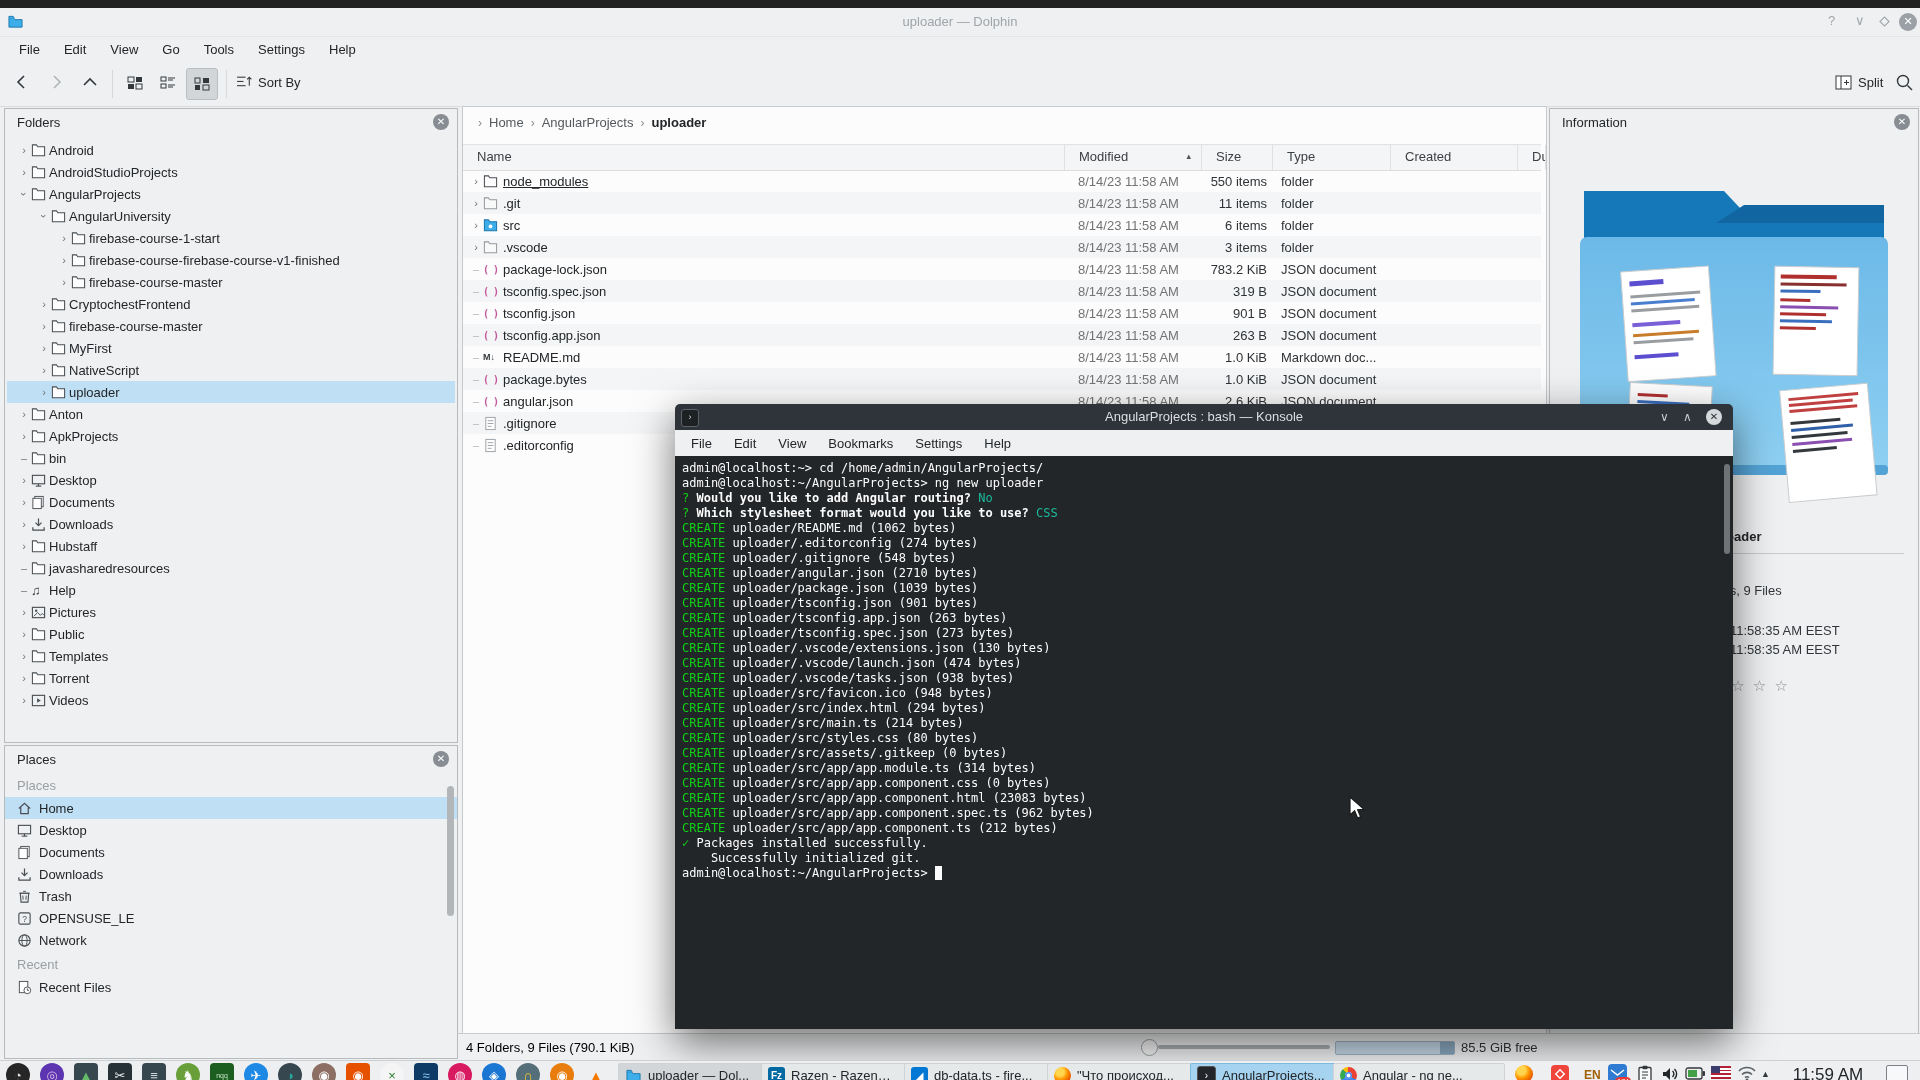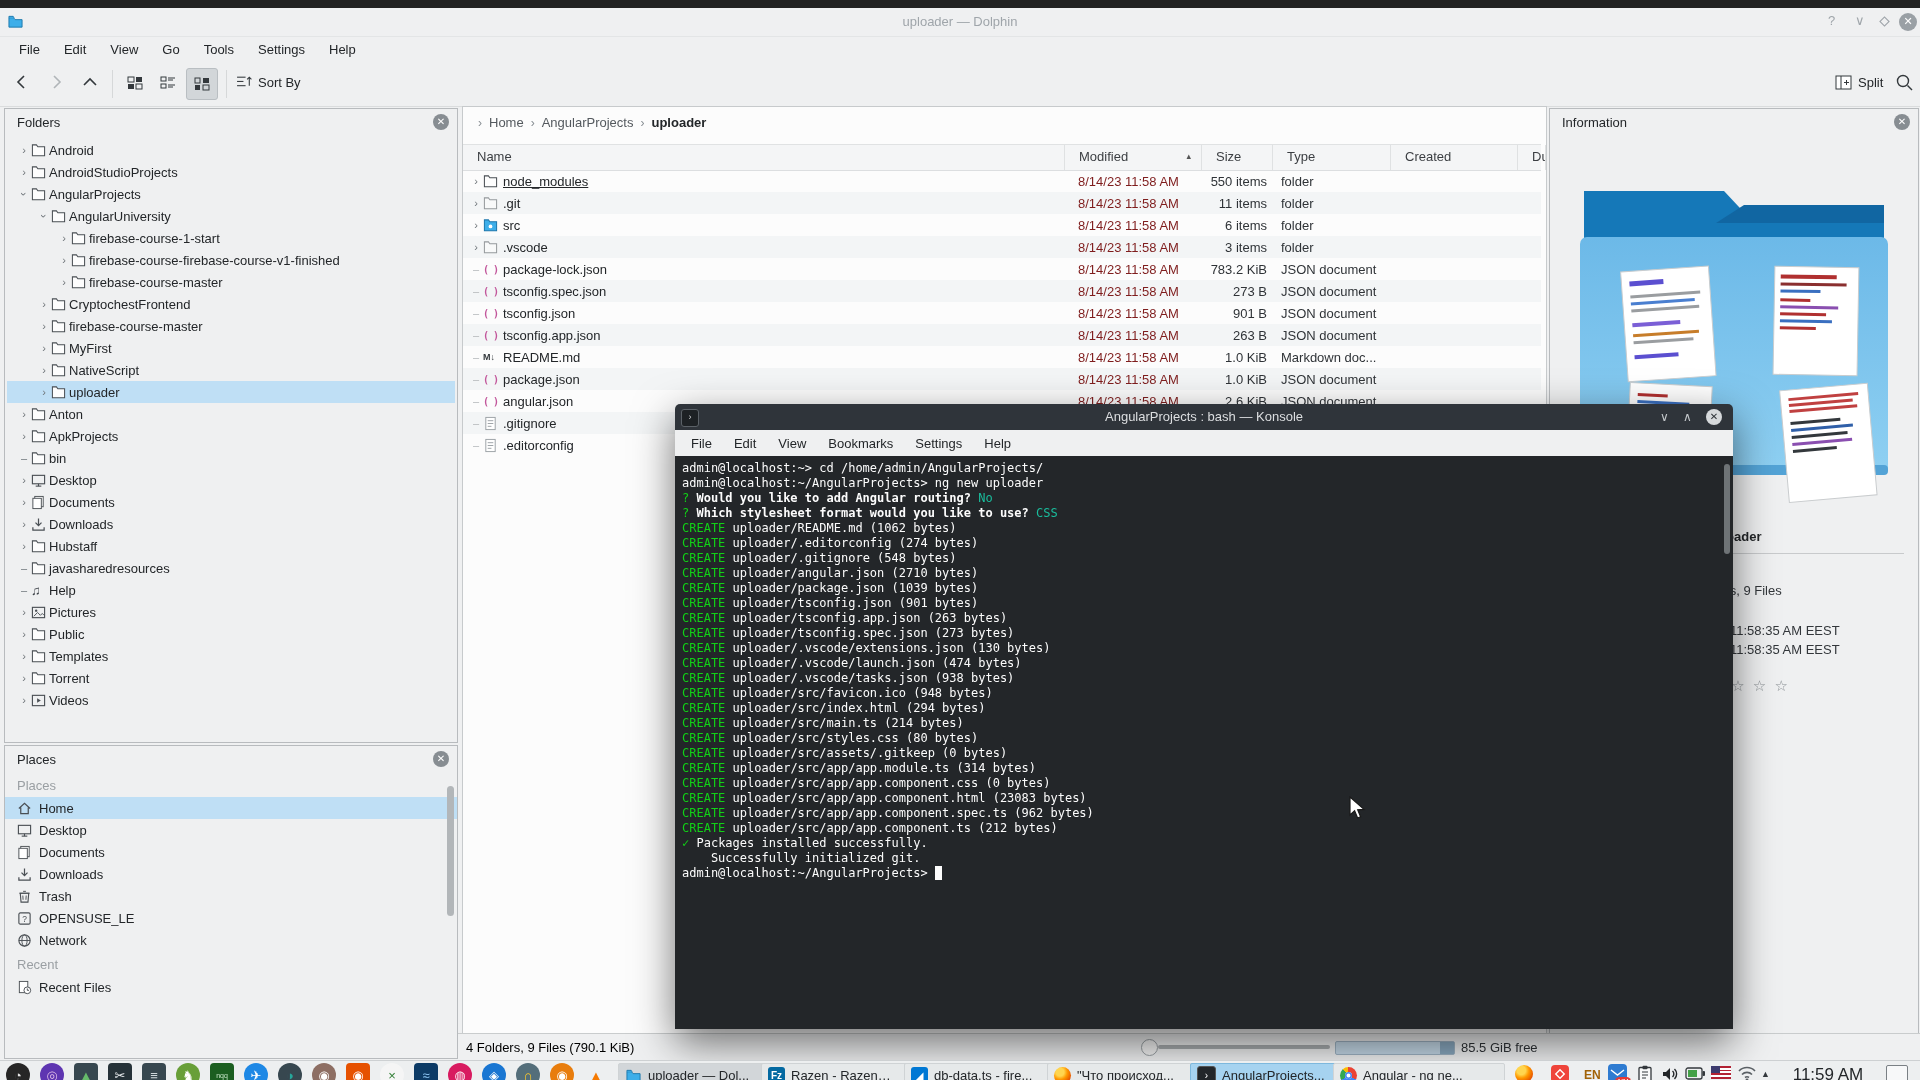--- a/index.html
+++ b/index.html
@@ -37,21 +37,21 @@
   #fhead{position:absolute;left:0px;top:37px;width:1078px;height:25px;background:#f4f5f6;border-top:1px solid #e0e2e3;border-bottom:1px solid #dcdee0;display:grid;grid-template-columns:602px 137px 71px 118px 127px 23px;}
   #fhead .hc{border-right:1px solid #dfe1e2;padding:4px 13px 0 14px;color:#3b3e42;overflow:hidden;white-space:nowrap;position:relative;}
   #fhead .hc .sort{position:absolute;right:10px;top:6px;font-size:9px;color:#555;}
   #frows{position:absolute;left:0;top:63px;width:1078px;}
   .frow{height:22px;display:grid;grid-template-columns:602px 137px 71px 118px 127px 23px;align-items:center;}
   .frow.alt{background:#f3f5f6;}
   .fname{display:flex;align-items:center;padding-left:6px;white-space:nowrap;overflow:hidden;}
   .fexp{width:14px;color:#70767b;font-size:11px;text-align:center;flex:none;}
   .fdash{width:14px;color:#b3b7ba;font-size:11px;text-align:center;flex:none;}
   .fico{width:20px;flex:none;display:flex;align-items:center;}
-  .fmod{padding-left:13px;color:#7f1d1d;}
+  .fmod{padding-left:13px;color:#737373;}
   .fsize{text-align:right;padding-right:6px;color:#2f3337;}
   .ftype{padding-left:8px;color:#2f3337;}
   .ul{text-decoration:underline;}
   .dim{opacity:.55;}
   .jsonic{color:#c2569b;font-family:"DejaVu Sans Mono",monospace;font-size:10px;font-weight:bold;letter-spacing:-1px;}
   .mdic{font-size:9px;font-weight:bold;color:#33383c;}
   
   .seclabel{color:#9a9fa3;padding:6px 0 4px 12px;}
   .prow{height:22px;display:flex;align-items:center;padding-left:12px;}
   .prow.sel{background:#bfdff5;}
@@ -533,21 +533,21 @@
           </div>
           <div class="frow alt">
             <div class="fname">
               <span class="fdash">–</span>
               <span class="fico">
                 <span class="jsonic">( )</span>
               </span>
               <span>tsconfig.spec.json</span>
             </div>
             <div class="fmod">8/14/23 11:58 AM</div>
-            <div class="fsize">273 B</div>
+            <div class="fsize">319 B</div>
             <div class="ftype">JSON document</div>
             <div></div>
             <div></div>
           </div>
           <div class="frow">
             <div class="fname">
               <span class="fdash">–</span>
               <span class="fico">
                 <span class="jsonic">( )</span>
               </span>
@@ -586,21 +586,21 @@
             <div class="ftype">Markdown doc...</div>
             <div></div>
             <div></div>
           </div>
           <div class="frow alt">
             <div class="fname">
               <span class="fdash">–</span>
               <span class="fico">
                 <span class="jsonic">( )</span>
               </span>
-              <span>package.json</span>
+              <span>package.bytes</span>
             </div>
             <div class="fmod">8/14/23 11:58 AM</div>
             <div class="fsize">1.0 KiB</div>
             <div class="ftype">JSON document</div>
             <div></div>
             <div></div>
           </div>
           <div class="frow">
             <div class="fname">
               <span class="fdash">–</span>

